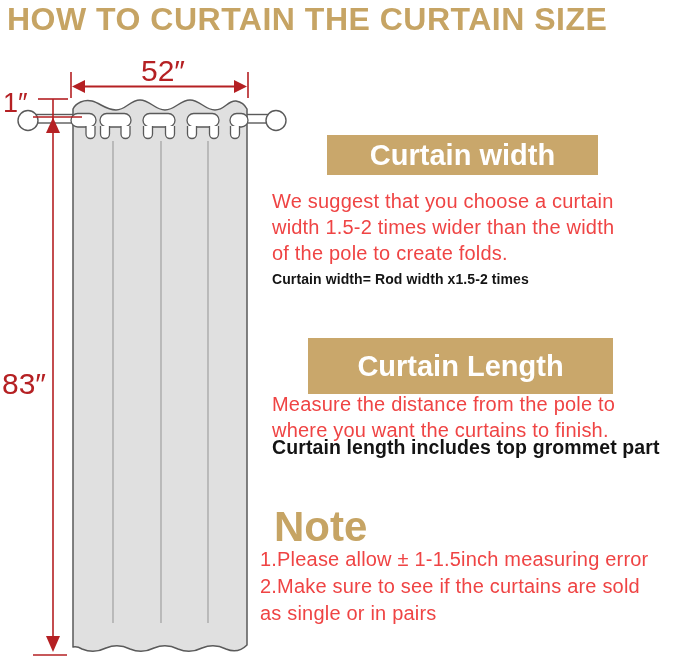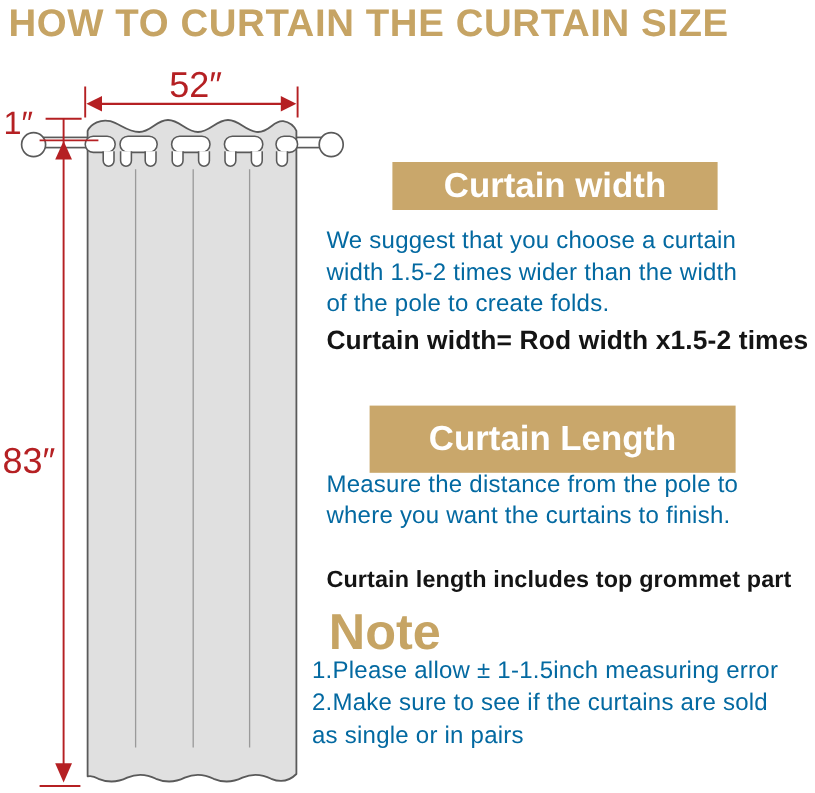--- a/index.html
+++ b/index.html
@@ -15,30 +15,30 @@
     color:#c6a464;white-space:nowrap;
   }
   .section-box{
     background:#c9a76b;color:#ffffff;
     font-weight:bold;text-align:center;
     display:flex;align-items:center;justify-content:center;
   }
   .box-width{left:315px;top:135px;width:271px;height:40px;font-size:29px;margin-left:12px;}
   .box-length{left:308px;top:338px;width:305px;height:56px;font-size:29px;}
   .body-text{
-    color:#0369a1;font-size:20px;line-height:26px;
+    color:#ef4444;font-size:20px;line-height:26px;
     white-space:pre-line;letter-spacing:.2px;
   }
   .para-width{left:272px;top:188px;width:407px;}
   .para-length{left:272px;top:391px;width:407px;}
   .formula{
     color:#141414;font-weight:bold;white-space:nowrap;letter-spacing:.1px;
   }
-  .formula-width{left:272px;top:271px;font-size:22px;}
-  .formula-length{left:272px;top:472px;font-size:19.5px;}
+  .formula-width{left:272px;top:271px;font-size:14px;}
+  .formula-length{left:272px;top:436px;font-size:19.5px;}
   .note-heading{
     left:274px;top:503px;font-size:42px;font-weight:bold;color:#c6a464;
   }
   .note-body{left:260px;top:546px;width:407px;line-height:27px;}
   svg text{font-family:"Liberation Sans","DejaVu Sans",sans-serif;}
 </style>
 </head>
 <body>
 
 <div class="abs page-title">HOW TO CURTAIN THE CURTAIN SIZE</div>

